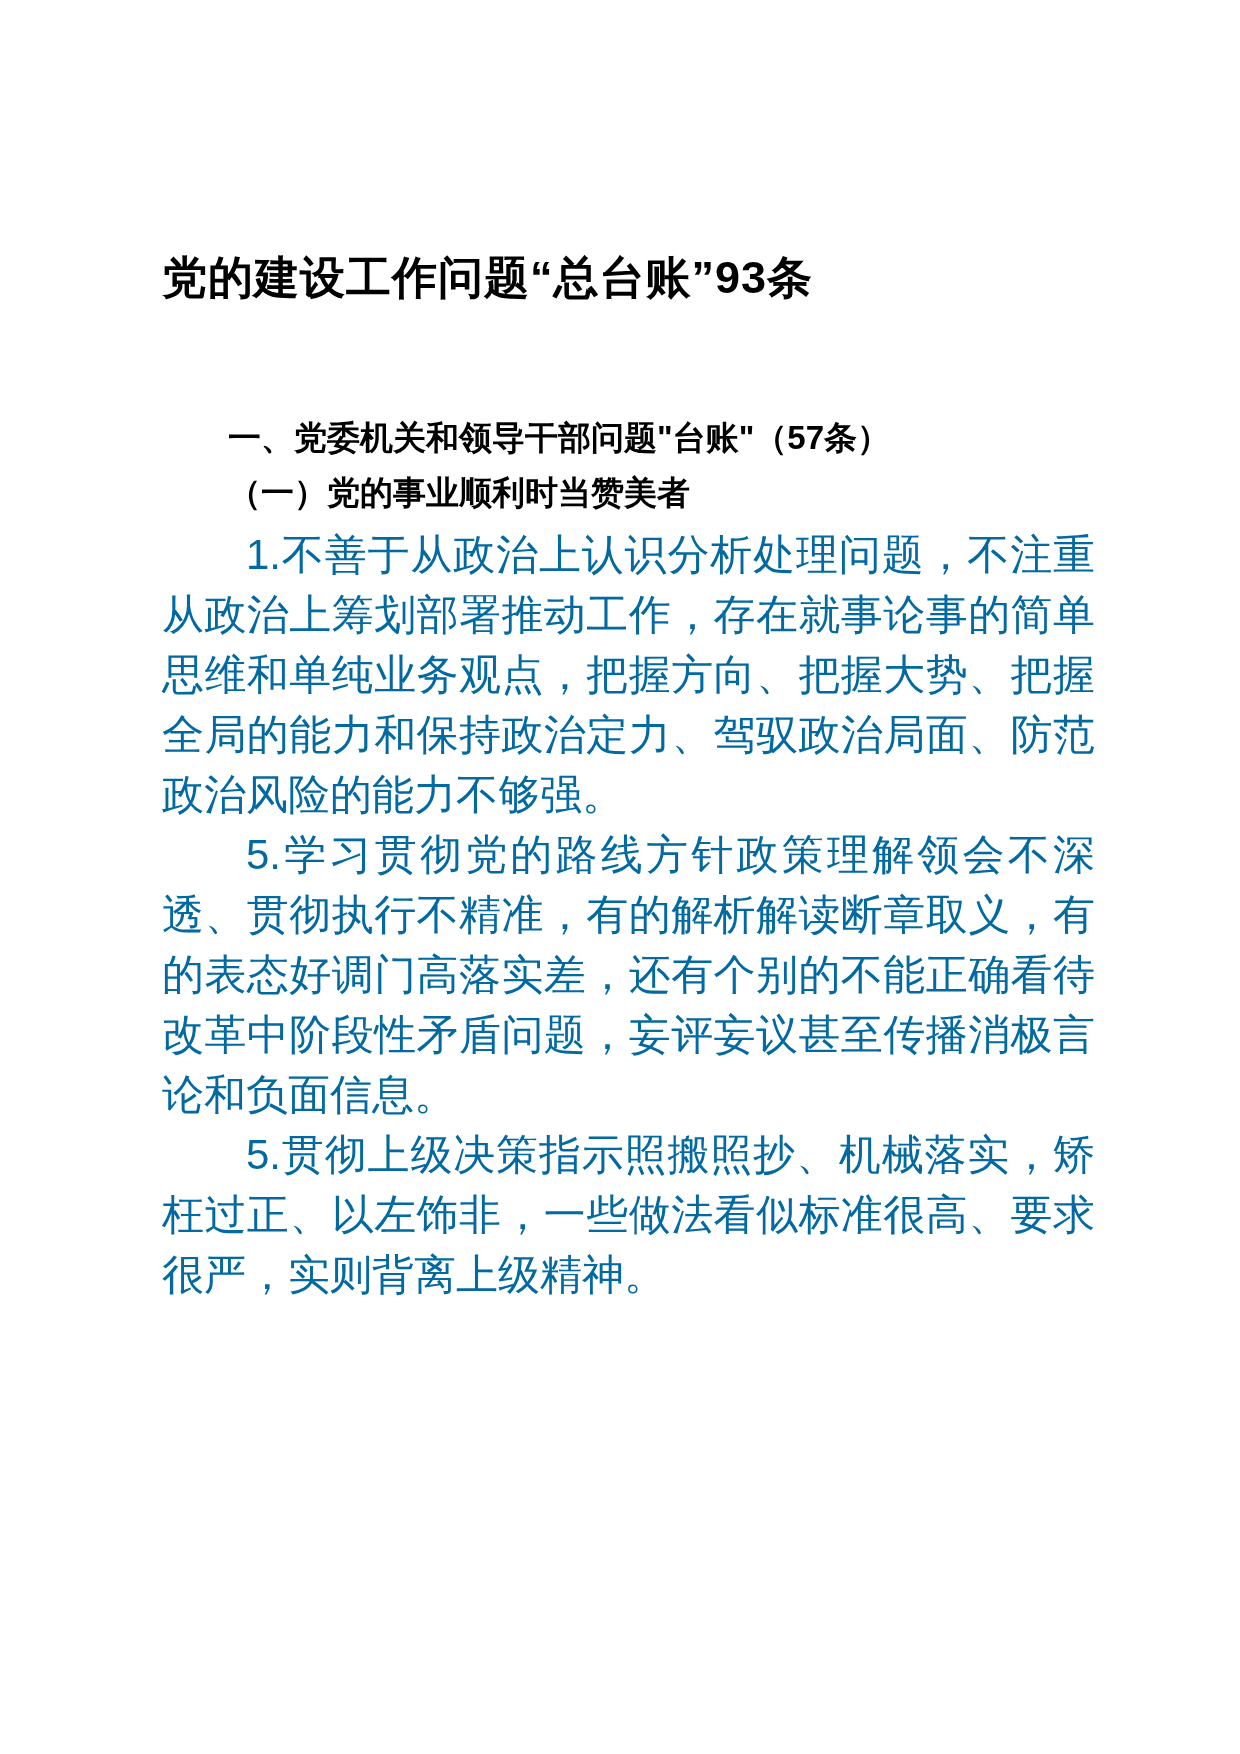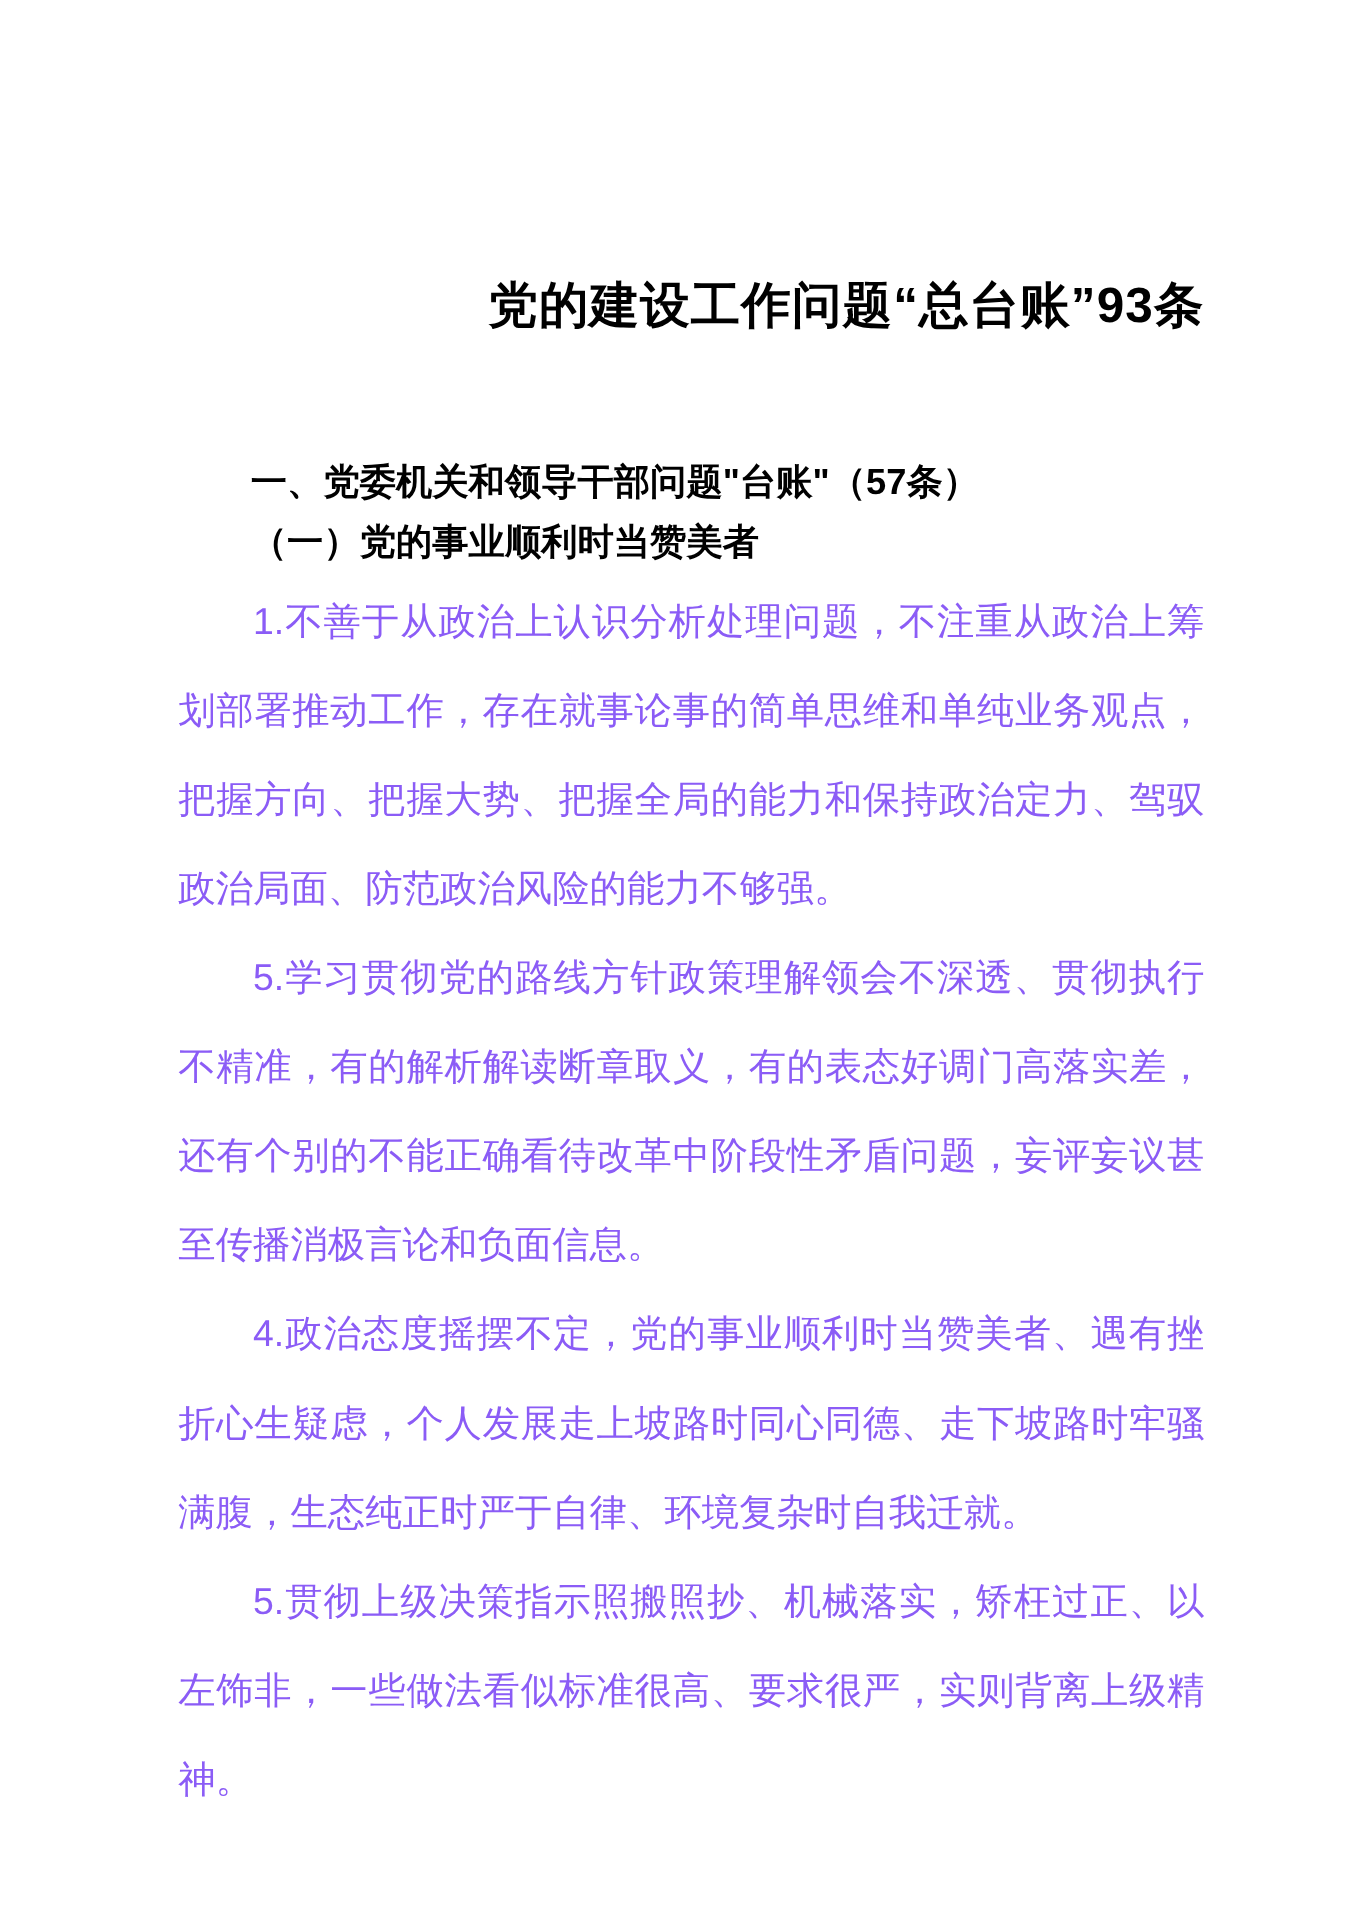--- a/index.html
+++ b/index.html
@@ -19,21 +19,21 @@
   }
   .content {
     padding: 0 145px 0 162px;
   }
   .doc-title {
     margin: 0;
     padding-top: 253px;
     font-size: 45px;
     line-height: 50px;
     font-weight: 700;
-    text-align: right;
+    text-align: left;
     letter-spacing: 1px;
     color: #000000;
   }
   .section-heading {
     margin: 116px 0 0 0;
     font-size: 33px;
     line-height: 38px;
     font-weight: 600;
     text-indent: 2em;
     color: #000000;
@@ -44,37 +44,36 @@
     line-height: 40px;
     font-weight: 700;
     text-indent: 2em;
     color: #000000;
   }
   .body-text {
     margin-top: 12px;
   }
   .body-text p {
     margin: 0;
-    font-size: 34px;
-    line-height: 81px;
+    font-size: 42px;
+    line-height: 60px;
     text-align: justify;
     text-justify: inter-ideograph;
     text-indent: 2em;
-    color: #8b5cf6;
+    color: #0369a1;
     word-break: break-all;
   }
 </style>
 </head>
 <body>
 
 <div class="page">
   <div class="content">
     <h1 class="doc-title">党的建设工作问题“总台账”93条</h1>
     <h2 class="section-heading">一、党委机关和领导干部问题"台账"（57条）</h2>
     <h3 class="subsection-heading">（一）党的事业顺利时当赞美者</h3>
     <div class="body-text">
       <p>1.不善于从政治上认识分析处理问题，不注重从政治上筹划部署推动工作，存在就事论事的简单思维和单纯业务观点，把握方向、把握大势、把握全局的能力和保持政治定力、驾驭政治局面、防范政治风险的能力不够强。</p>
       <p>5.学习贯彻党的路线方针政策理解领会不深透、贯彻执行不精准，有的解析解读断章取义，有的表态好调门高落实差，还有个别的不能正确看待改革中阶段性矛盾问题，妄评妄议甚至传播消极言论和负面信息。</p>
-      <p>4.政治态度摇摆不定，党的事业顺利时当赞美者、遇有挫折心生疑虑，个人发展走上坡路时同心同德、走下坡路时牢骚满腹，生态纯正时严于自律、环境复杂时自我迁就。</p>
       <p>5.贯彻上级决策指示照搬照抄、机械落实，矫枉过正、以左饰非，一些做法看似标准很高、要求很严，实则背离上级精神。</p>
     </div>
   </div>
 </div>
 
 </body></html>

